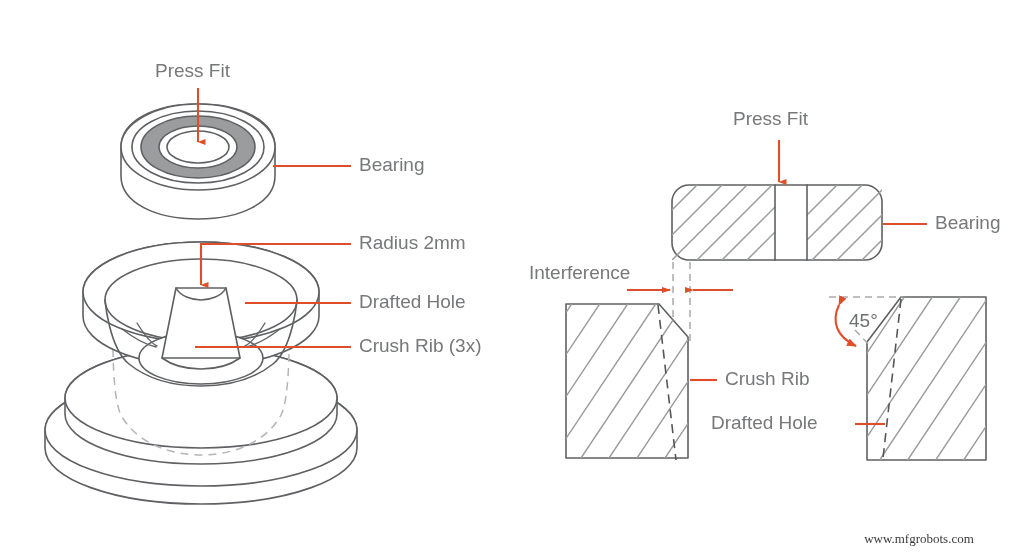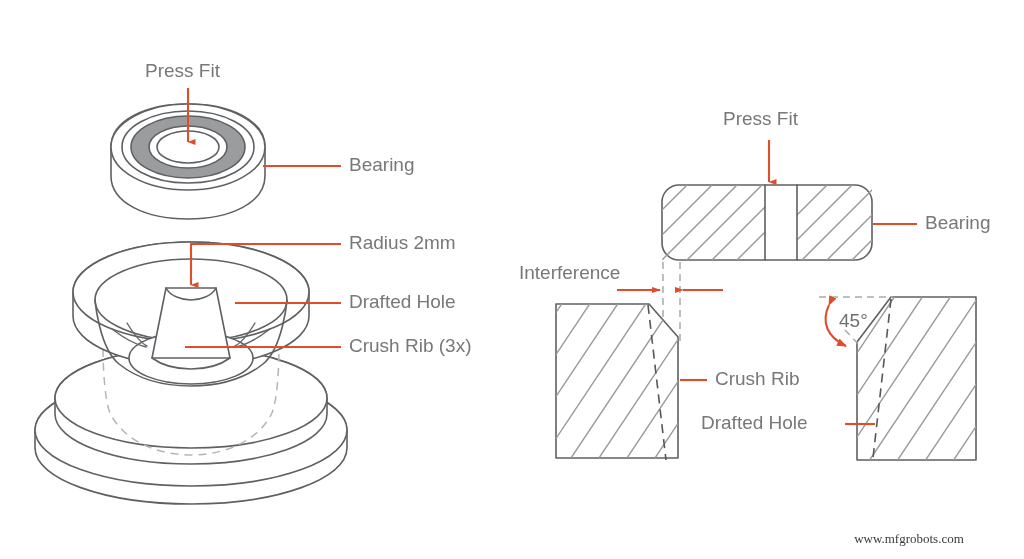--- a/index.html
+++ b/index.html
@@ -10,21 +10,21 @@
   }
   body {
     width: 1024px;
     height: 559px;
     position: relative;
     overflow: hidden;
     font-family: "Liberation Sans", sans-serif;
   }
   #diagram-root {
     position: absolute;
-    left: 7px; top: 0;
+    left: 17px; top: 0;
     width: 879px;
     height: 559px;
   }
   svg#scene {
     display: block;
     width: 1024px;
     height: 559px;
   }
   .lbl {
     font-family: "Liberation Sans", sans-serif;

